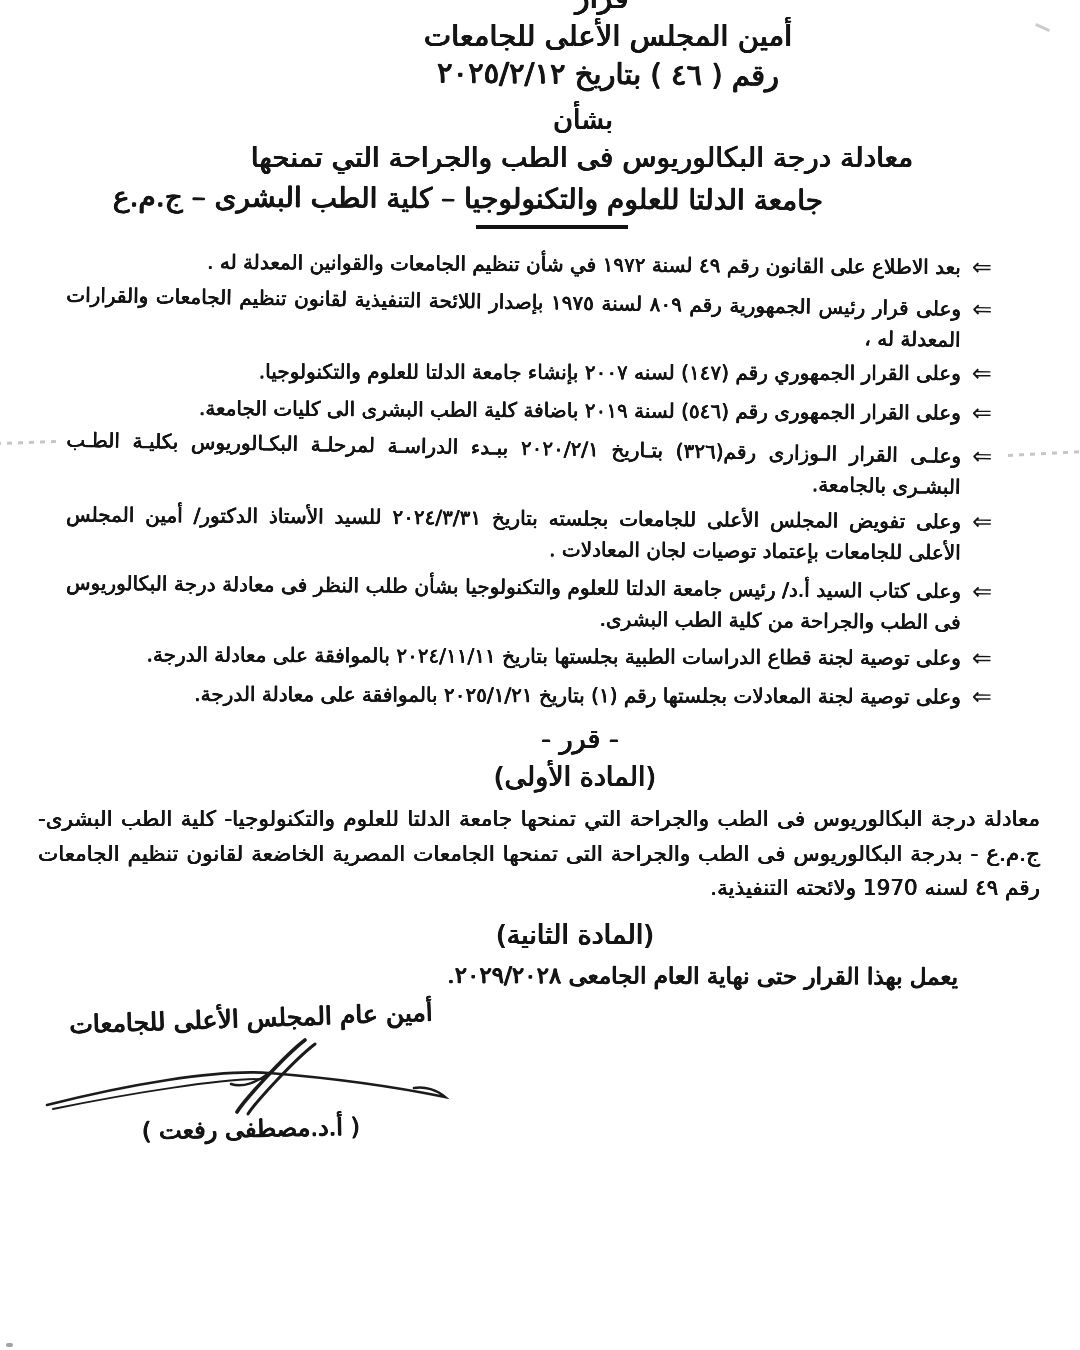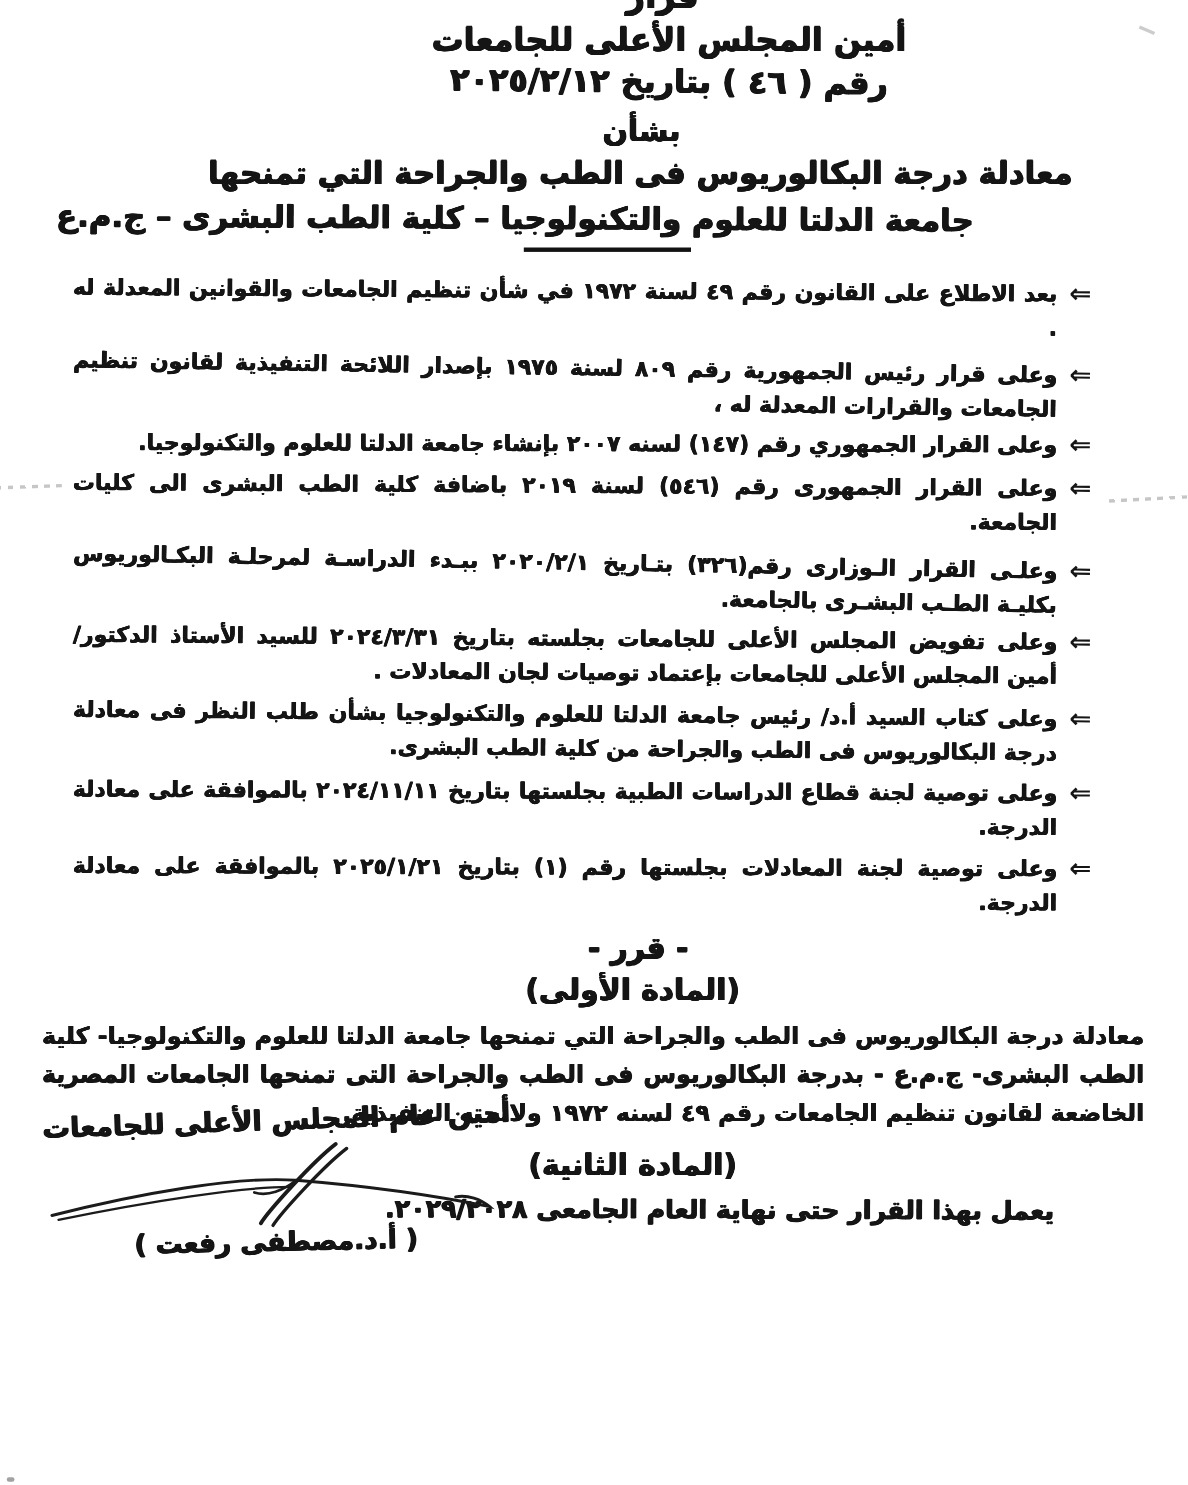--- a/index.html
+++ b/index.html
@@ -4,21 +4,21 @@
 <style>
   html,body{margin:0;padding:0;background:#e8e8e8;}
   .page{
     position:relative;
     width:1080px;height:1350px;
     margin:0 auto;
     background:var(--paper,#ffffff);
     overflow:hidden;
     direction:rtl;
     font-family:"DejaVu Sans","Liberation Sans",sans-serif;
-    font-weight:700;
+    font-weight:400;
     color:var(--ink,#151515);
   }
   .thick{ text-shadow:0.35px 0 currentColor,-0.35px 0 currentColor,0 0.3px currentColor; }
   .xthick{ text-shadow:0.6px 0 currentColor,-0.6px 0 currentColor,0 0.45px currentColor,0 -0.25px currentColor; }
 
   
   .doc-header{ text-align:center; line-height:1.25; }
   .kicker{ font-size:30px; line-height:1; margin-top:-17px; transform:translateX(62px); }
   .authority{ font-size:29px; margin-top:5px; transform:translateX(68px); }
   .number-line{ font-size:29px; margin-top:2px; transform:translateX(68px) rotate(0.5deg); }
@@ -127,21 +127,21 @@
       <span class="btext thick">وعلى توصية لجنة قطاع الدراسات الطبية بجلستها بتاريخ ٢٠٢٤/١١/١١ بالموافقة على معادلة الدرجة.</span>
     </li>
     <li>
       <span class="marker">⇐</span>
       <span class="btext thick">وعلى توصية لجنة المعادلات بجلستها رقم (١) بتاريخ ٢٠٢٥/١/٢١ بالموافقة على معادلة الدرجة.</span>
     </li>
   </ul>
 
   <div class="decides xthick">- قرر -</div>
   <div class="article-heading xthick">(المادة الأولى)</div>
-  <p class="article1-body thick">معادلة درجة البكالوريوس فى الطب والجراحة التي تمنحها جامعة الدلتا للعلوم والتكنولوجيا- كلية الطب البشرى- ج.م.ع - بدرجة البكالوريوس فى الطب والجراحة التى تمنحها الجامعات المصرية الخاضعة لقانون تنظيم الجامعات رقم ٤٩ لسنه ١٩٧٢ ولائحته التنفيذية.</p>
+  <p class="article1-body thick">معادلة درجة البكالوريوس فى الطب والجراحة التي تمنحها جامعة الدلتا للعلوم والتكنولوجيا- كلية الطب البشرى- ج.م.ع - بدرجة البكالوريوس فى الطب والجراحة التى تمنحها الجامعات المصرية الخاضعة لقانون تنظيم الجامعات رقم ٤٩ لسنه 1970 ولائحته التنفيذية.</p>
   <div class="article-heading article2-heading xthick">(المادة الثانية)</div>
   <div class="article2-body xthick">يعمل بهذا القرار حتى نهاية العام الجامعى ٢٠٢٩/٢٠٢٨.</div>
 
   <div class="signature">
     <div class="sig-role xthick">أمين عام المجلس الأعلى للجامعات</div>
     <svg class="sig-scribble" width="420" height="88" viewBox="0 0 420 88" aria-hidden="true">
       <g fill="none" stroke="#1b1b1b" stroke-linecap="round">
         <path d="M6 70 C 85 50, 175 34, 228 38 C 278 42, 345 50, 404 62 C 396 55, 384 51, 373 53" stroke-width="2.6"></path>
         <path d="M12 74 C 95 57, 180 44, 222 44" stroke-width="2"></path>
         <path d="M196 77 C 202 67, 242 22, 264 5" stroke-width="3.6"></path>

